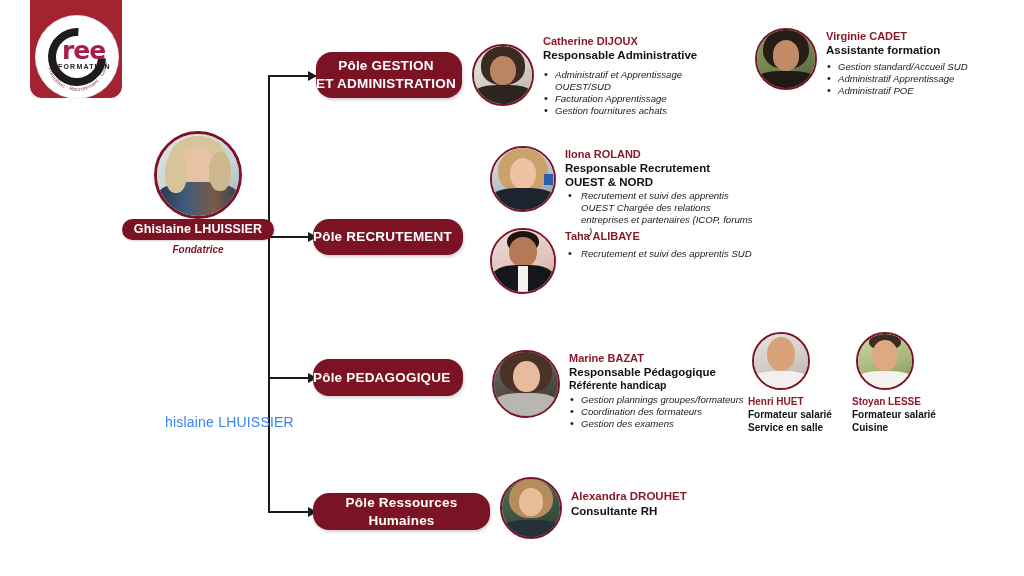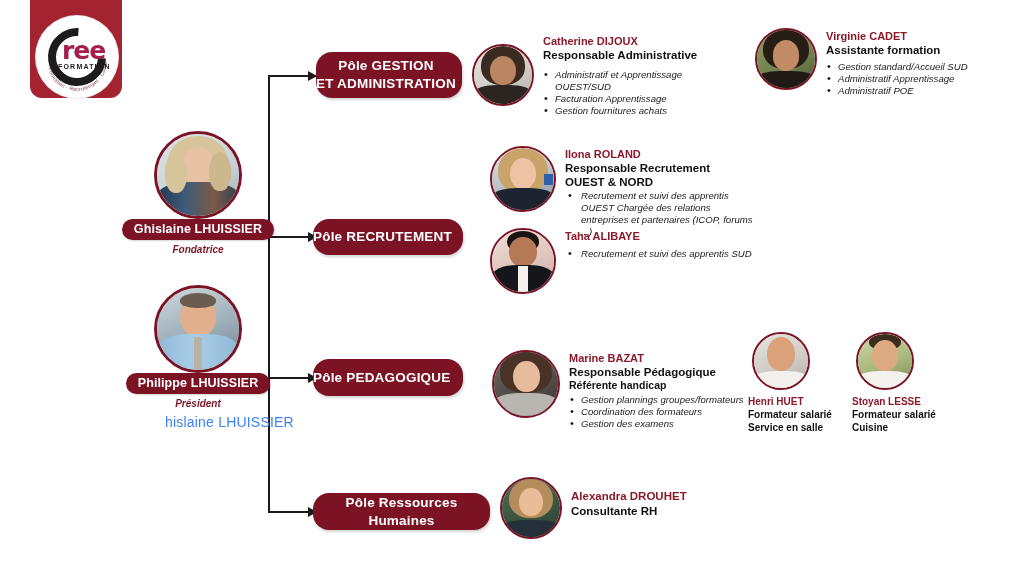--- a/index.html
+++ b/index.html
@@ -192,33 +192,20 @@
         <div class="face" style="left:30%; top:16%; width:40%; height:44%; background:#e8c2a5;"></div>
         <div class="body" style="height:42%; background:linear-gradient(90deg,#23364f 0%,#3f5c7a 35%,#7b5a46 70%,#2c3f58 100%);"></div>
         <div class="hair" style="left:10%; top:22%; width:26%; height:50%; background:#d8c49a;"></div>
         <div class="hair" style="left:64%; top:22%; width:26%; height:48%; background:#cdb78e;"></div>
       </div>
     </div>
     <div class="leader-nameplate">Ghislaine LHUISSIER</div>
     <div class="leader-role">Fondatrice</div>
   </div>
 
-  <div class="leader" style="left:108px; top:285px;">
-    <div class="leader-photo">
-      <div class="ph">
-        <div class="bg" style="background:linear-gradient(160deg,#cfd8dd 0%,#9fb0bb 50%,#6c7f8c 100%);"></div>
-        <div class="face" style="left:28%; top:10%; width:44%; height:50%; background:#e2b08d;"></div>
-        <div class="hair" style="left:28%; top:6%; width:44%; height:18%; background:#6b5c50;"></div>
-        <div class="body" style="height:44%; background:linear-gradient(90deg,#8fb9d8 0%,#a9cde6 45%,#8fb9d8 100%);"></div>
-        <div style="position:absolute; left:45%; bottom:0; width:10%; height:40%; background:#b9b2a6;"></div>
-      </div>
-    </div>
-    <div class="leader-nameplate">Philippe LHUISSIER</div>
-    <div class="leader-role">Président</div>
-  </div>
 
   <div class="person" style="left:472px; top:33px; width:250px;align-items:center;">
     <div class="person-photo">
       <div class="ph">
         <div class="bg" style="background:linear-gradient(150deg,#e9e6e2 0%,#cfcac4 60%,#b3aca4 100%);"></div>
         <div class="hair" style="left:12%; top:0%; width:76%; height:66%; background:#3b2a22;"></div>
         <div class="face" style="left:28%; top:16%; width:44%; height:50%; background:#b98563;"></div>
         <div class="body" style="height:34%; background:#2b2420;"></div>
       </div>
     </div>

